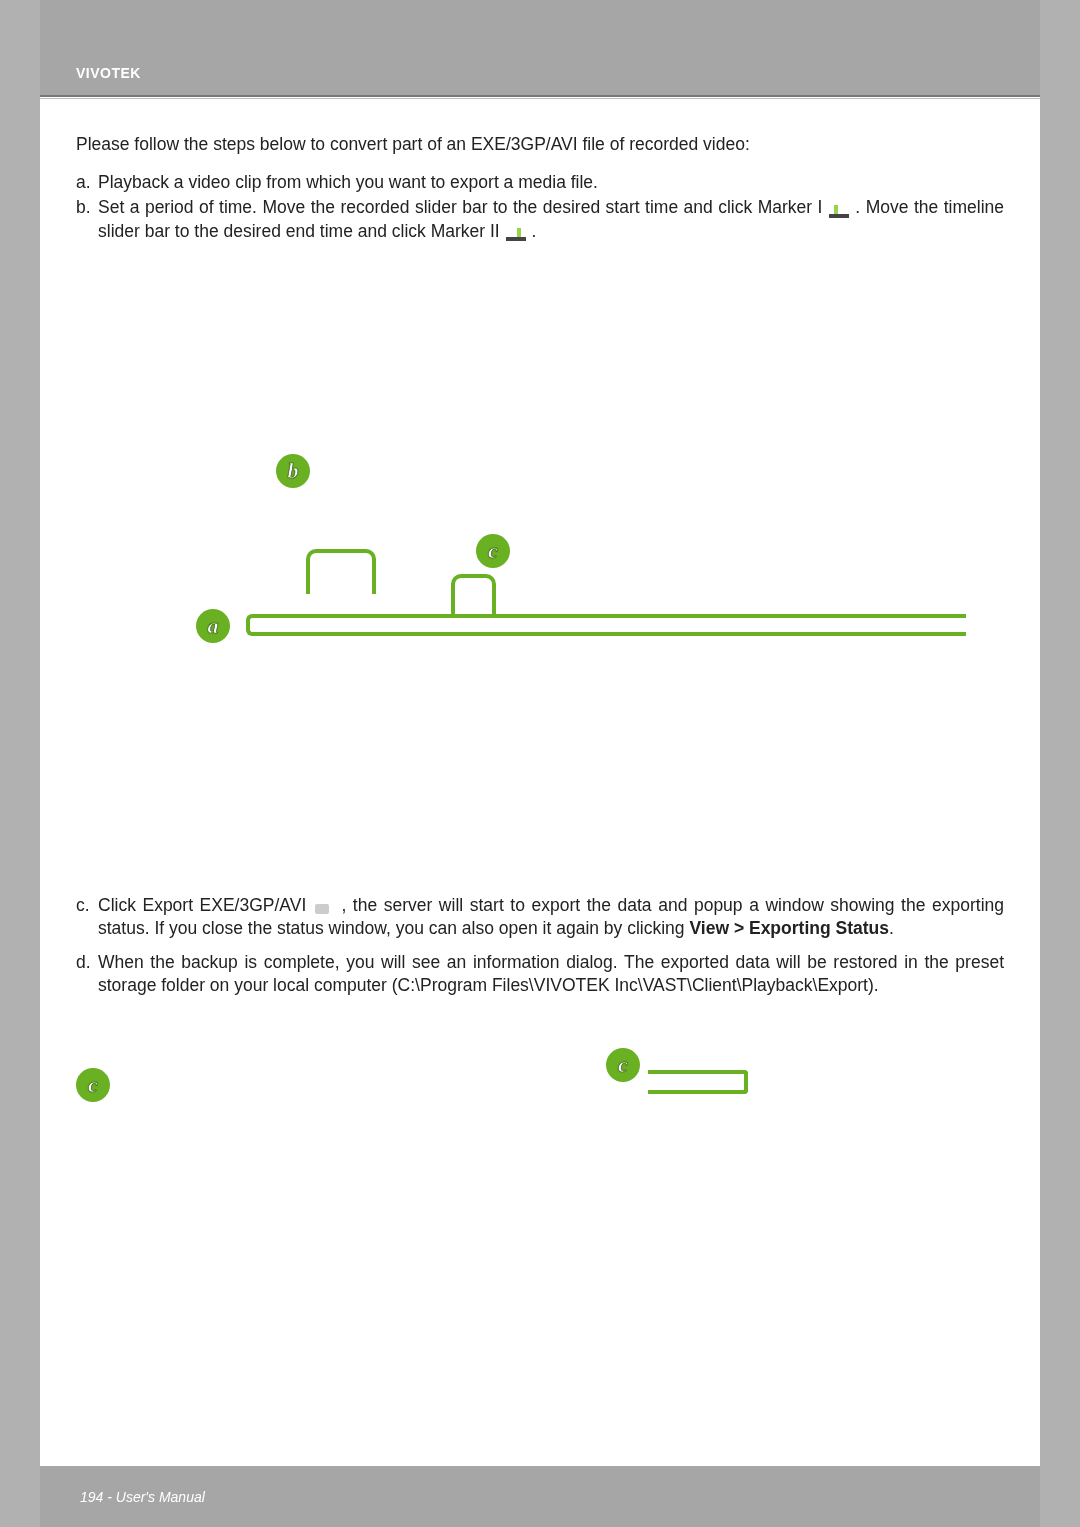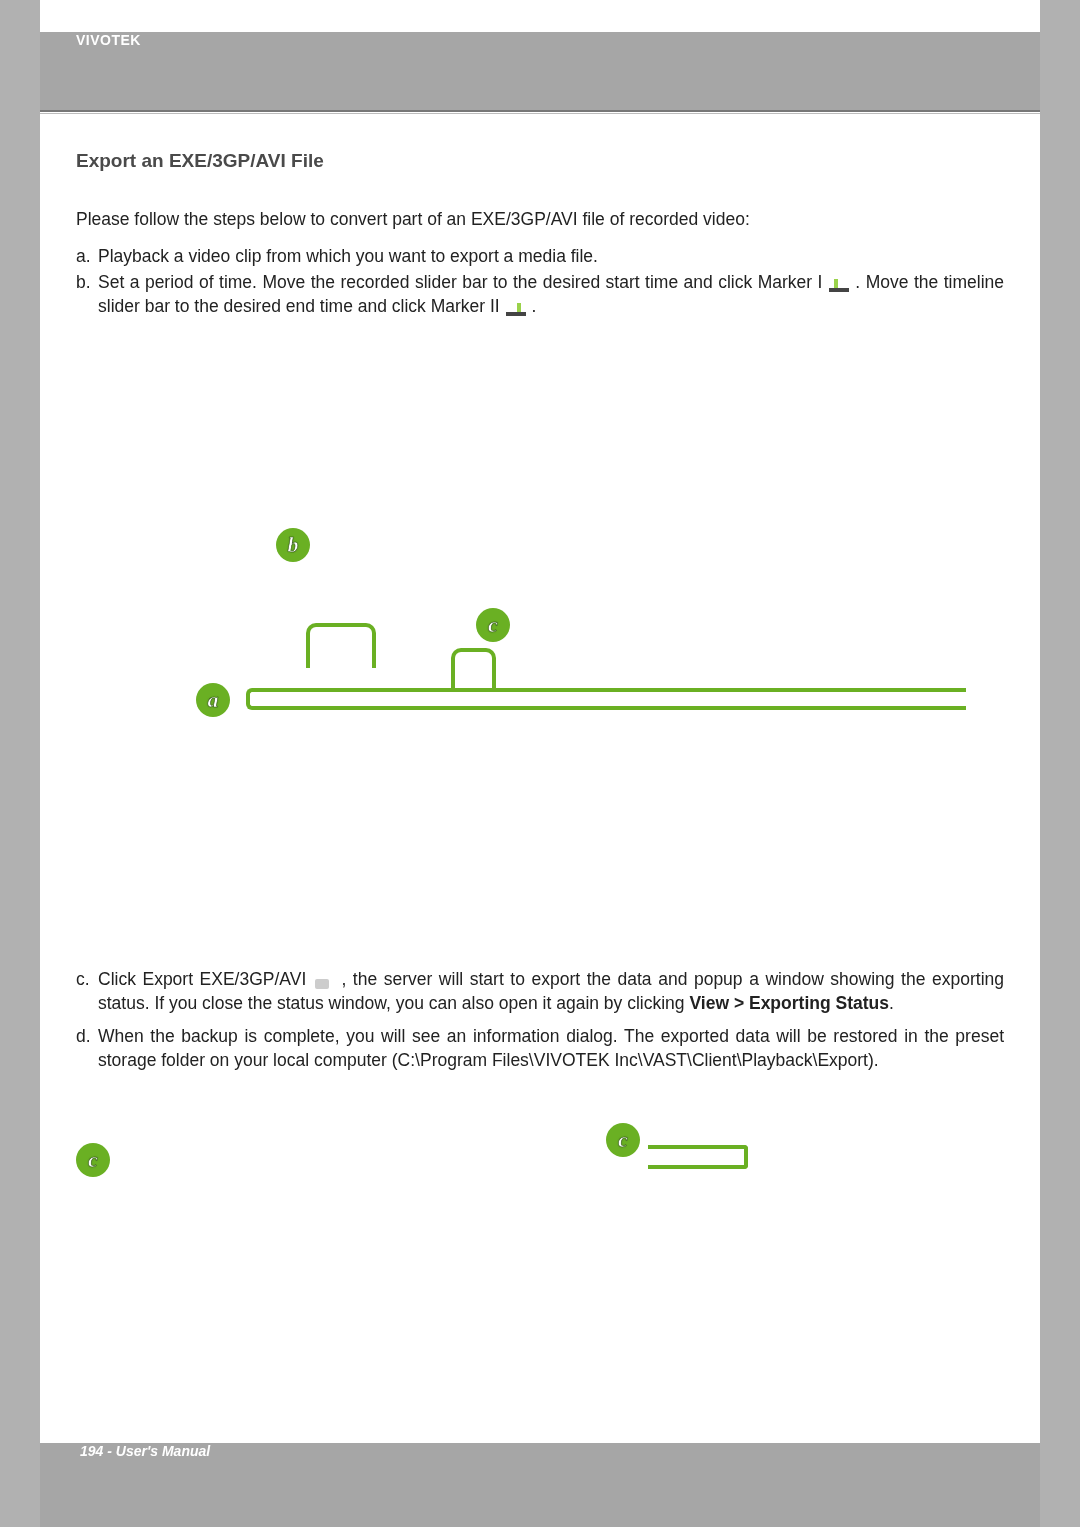--- a/index.html
+++ b/index.html
@@ -18,25 +18,25 @@
   }
   .page {
     position: absolute;
     left: 40px;
     right: 40px;
     top: 0;
     bottom: 0;
     background: #ffffff;
   }
   .header-bar {
-    height: 78px;
+    height: 95px;
     background: #a6a6a6;
     display: flex;
+    align-items: flex-end;
     padding: 0 36px 14px 36px;
-    margin-top: 32px;
   }
   .header-brand {
     color: #ffffff;
     font-weight: bold;
     font-size: 14px;
     letter-spacing: 0.5px;
   }
   .header-rule {
     height: 2px;
     background: #777;
@@ -126,25 +126,25 @@
     margin-top: 10px;
   }
   .lower-badges {
     position: relative;
     height: 200px;
     margin-top: 40px;
   }
   .footer-bar {
     position: absolute;
     left: 0; right: 0; bottom: 0;
-    height: 84px;
+    height: 61px;
     background: #a6a6a6;
     display: flex;
+    align-items: center;
     padding-left: 40px;
-    font-weight: bold;
   }
   .footer-text {
     color: #ffffff;
     font-style: italic;
     font-size: 14px;
   }
 </style>
 </head>
 <body>
 
@@ -152,21 +152,20 @@
   <div class="page">
 
     <div class="header-bar">
       <div class="header-brand">VIVOTEK</div>
     </div>
     <div class="header-rule"></div>
     <div class="header-rule-thin"></div>
 
     <div class="content">
 
-      <div class="section-title">Export an EXE/3GP/AVI File</div>
 
       <div class="intro">Please follow the steps below to convert part of an EXE/3GP/AVI file of recorded video:</div>
 
       <div class="step">
         <div class="step-label">a.</div>
         <div class="step-text">Playback a video clip from which you want to export a media file.</div>
       </div>
 
       <div class="step">
         <div class="step-label">b.</div>

